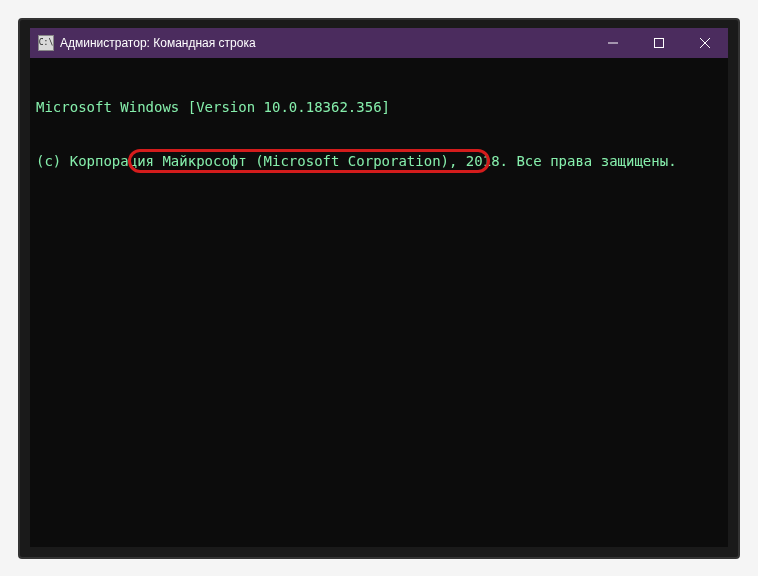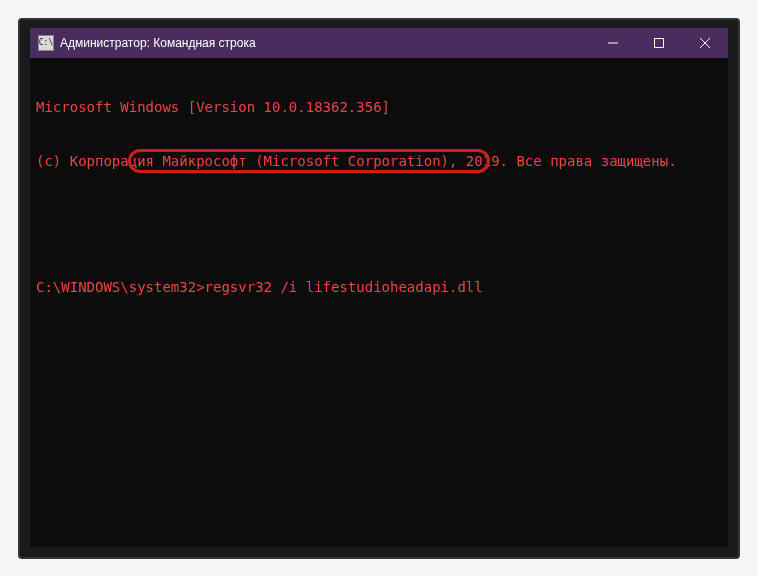--- a/index.html
+++ b/index.html
@@ -62,21 +62,21 @@
     height: 30px;
     display: flex;
     align-items: center;
     justify-content: center;
     color: #ffffff;
   }
   .titlebar-btn svg { stroke: #ffffff; }
   .terminal {
     flex: 1 1 auto;
     background: #0c0c0c;
-    color: #ef4444;
+    color: #86efac;
     font-family: Consolas, "Lucida Console", monospace;
     font-size: 14px;
     line-height: 18px;
     padding: 4px 6px 12px 6px;
     white-space: pre;
     overflow: hidden;
     position: relative;
   }
   .term-line { display: block; }
   .highlight-ring {
@@ -111,21 +111,20 @@
       <div class="titlebar-btn close">
         <svg width="10" height="10" viewBox="0 0 10 10">
           <line x1="0" y1="0" x2="10" y2="10" stroke-width="1"></line>
           <line x1="10" y1="0" x2="0" y2="10" stroke-width="1"></line>
         </svg>
       </div>
     </div>
 
     <div class="terminal">
       <span class="term-line">Microsoft Windows [Version 10.0.18362.356]</span>
-      <span class="term-line">(c) Корпорация Майкрософт (Microsoft Corporation), 2019. Все права защищены.</span>
+      <span class="term-line">(c) Корпорация Майкрософт (Microsoft Corporation), 2018. Все права защищены.</span>
       <span class="term-line"></span>
       <span class="term-line"></span>
-      <span class="term-line">C:\WINDOWS\system32&gt;regsvr32 /i lifestudioheadapi.dll</span>
       <div class="highlight-ring" style="left:98px;top:91px;width:362px;height:24px;"></div>
     </div>
 
   </div>
 </div>
 
 </body></html>

